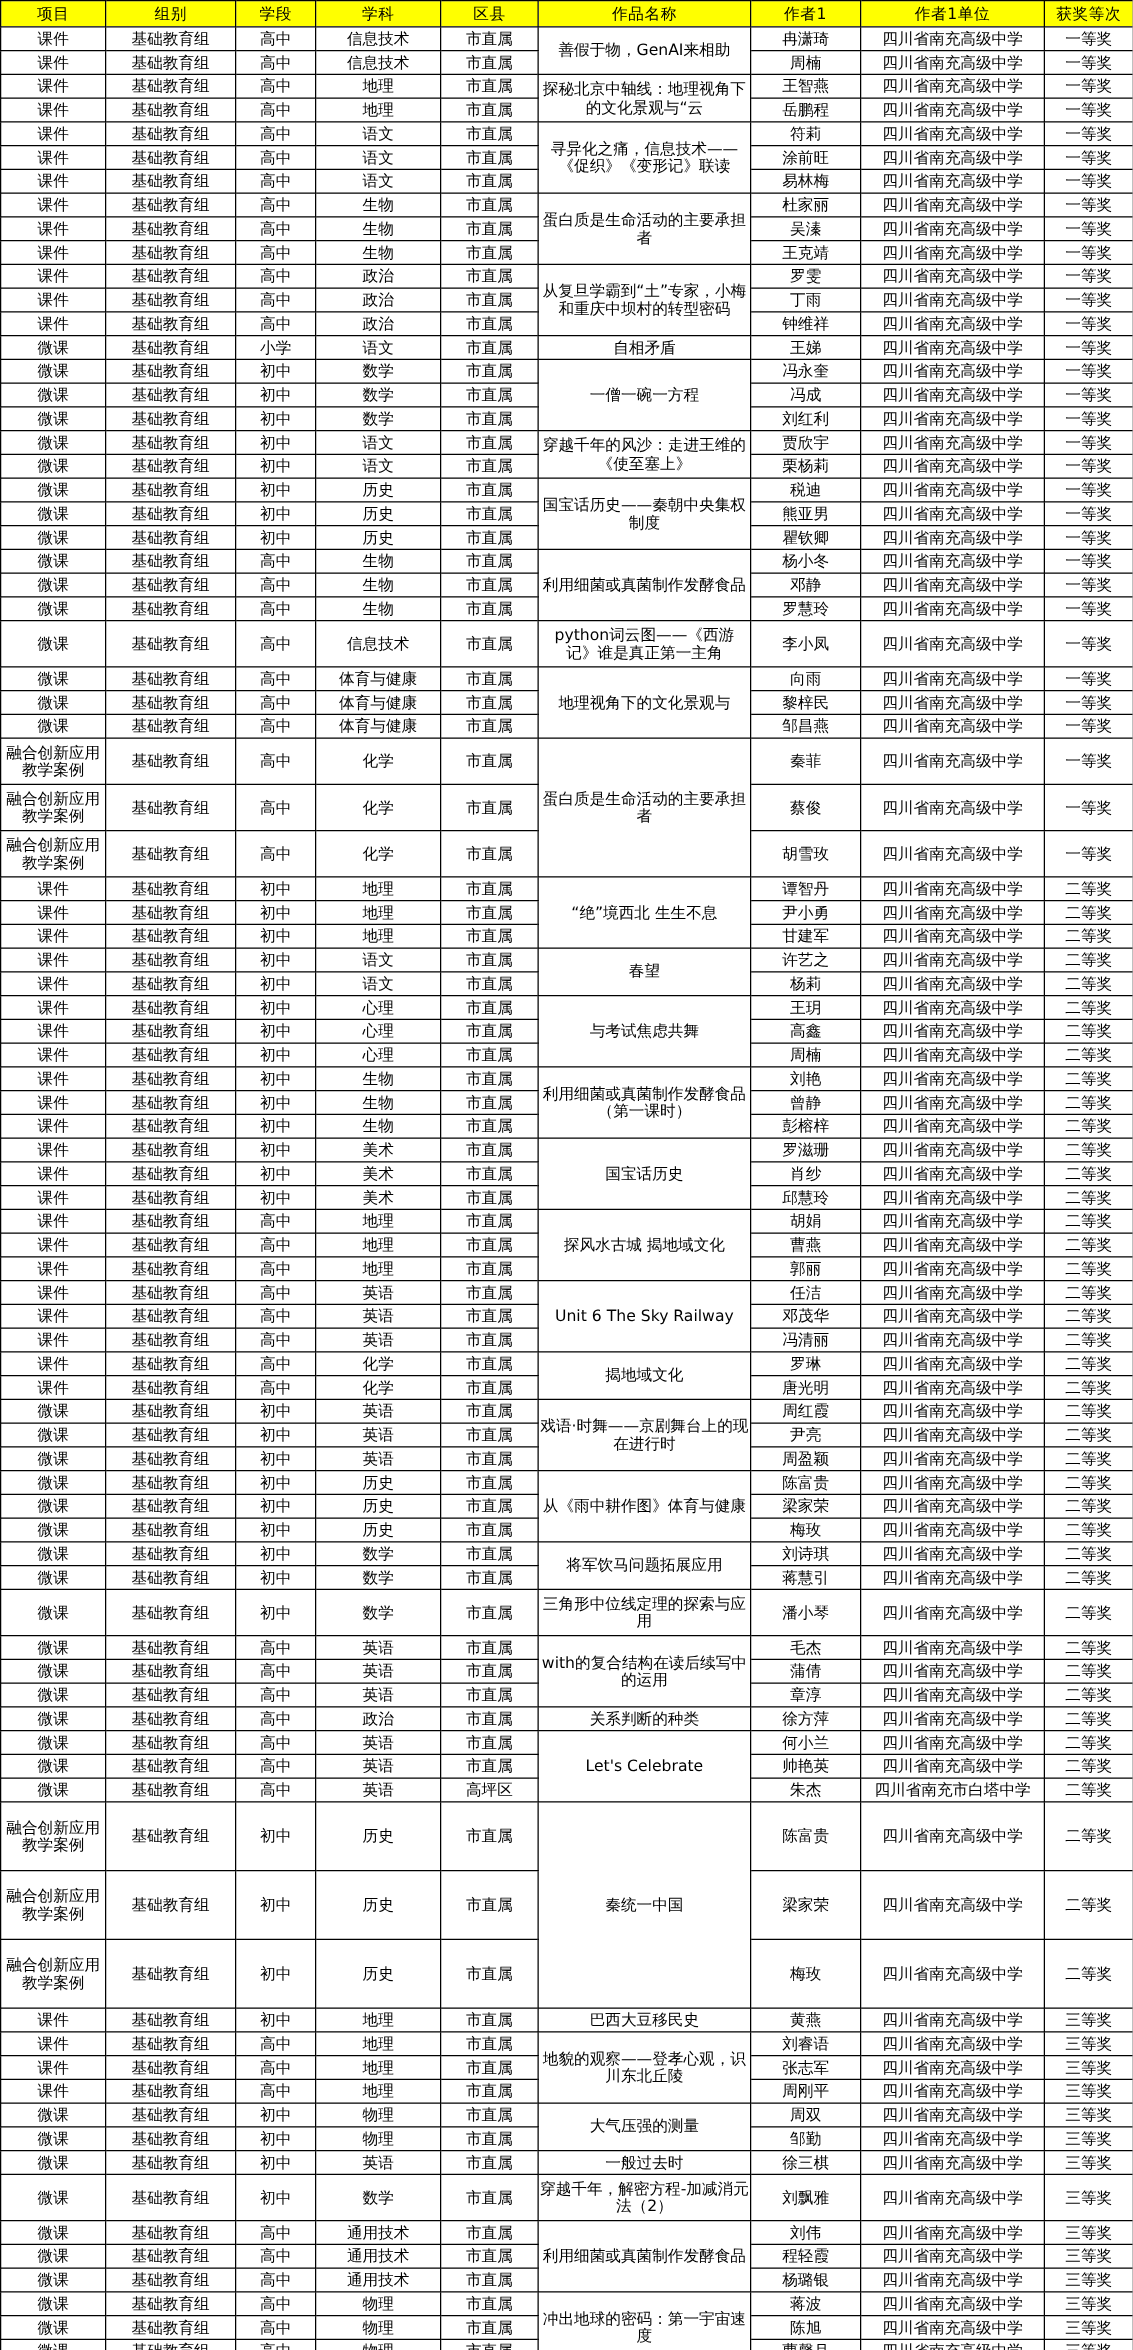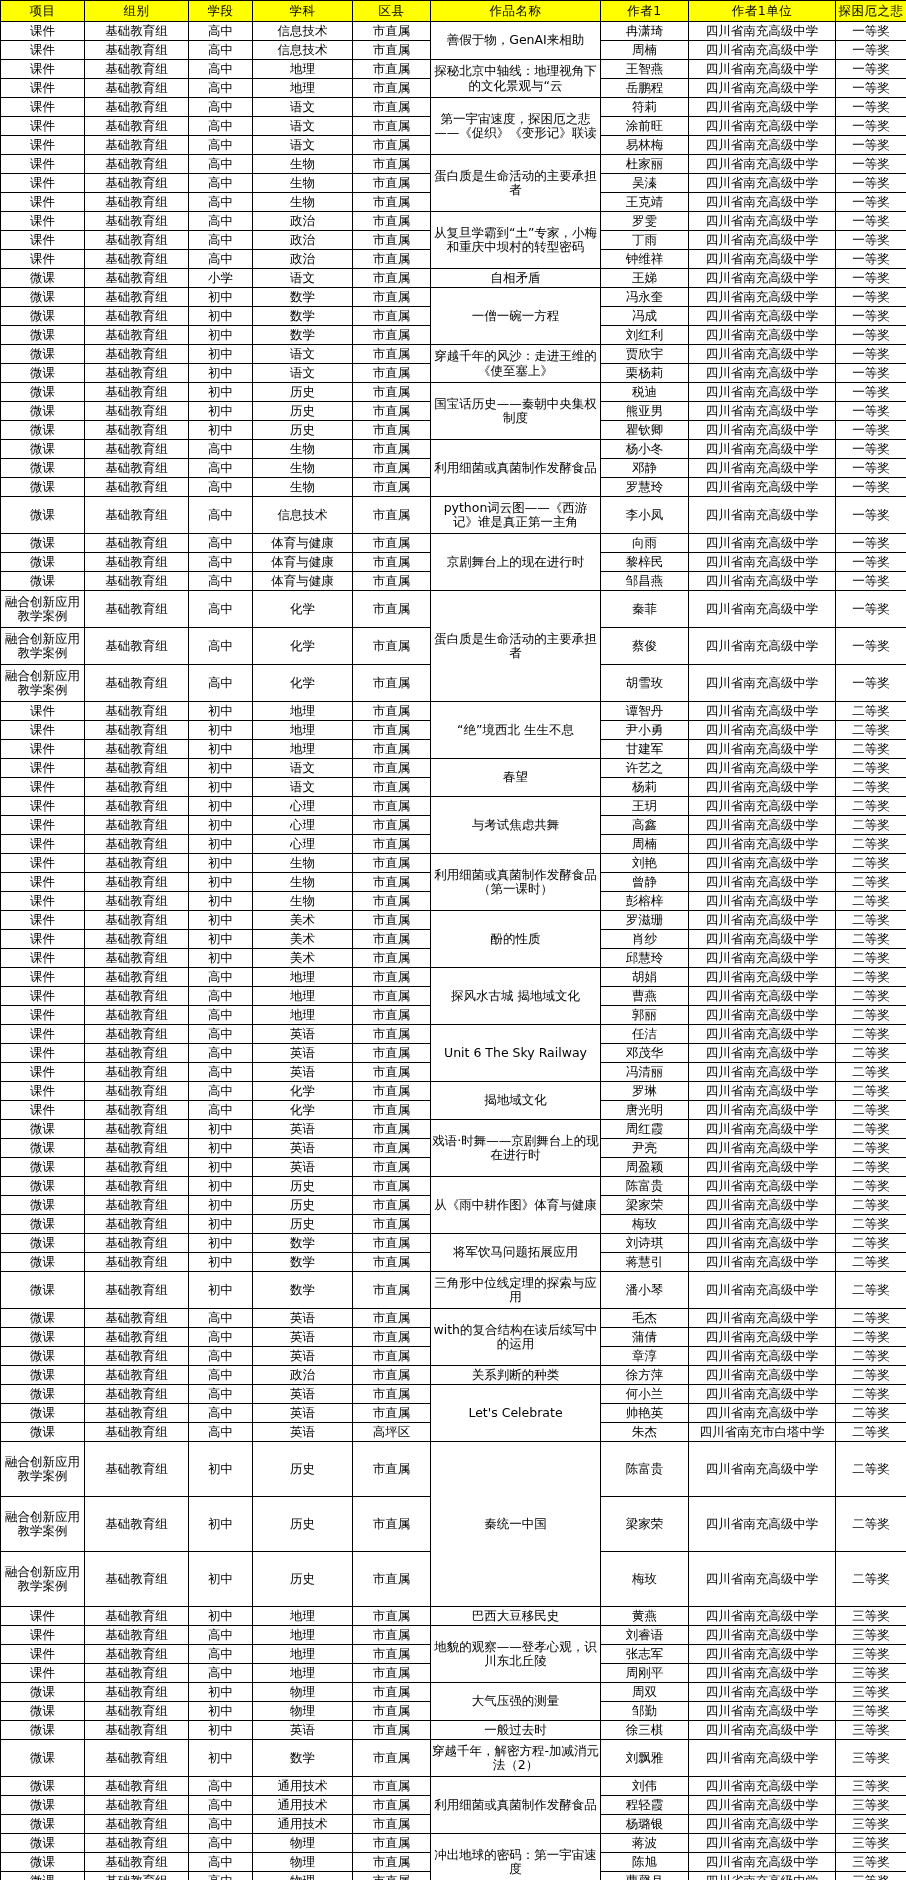--- a/index.html
+++ b/index.html
@@ -78,21 +78,21 @@
     <thead>
       <tr id="header-row">
           <th>项目</th>
           <th>组别</th>
           <th>学段</th>
           <th>学科</th>
           <th>区县</th>
           <th>作品名称</th>
           <th>作者1</th>
           <th>作者1单位</th>
-          <th>探困厄之悲</th>
+          <th>获奖等次</th>
         </tr>
     </thead>
     <tbody id="table-body">
         <tr style="height: 18px;">
           <td>课件</td>
           <td>基础教育组</td>
           <td>高中</td>
           <td>信息技术</td>
           <td>市直属</td>
           <td class="title-cell" rowspan="2">善假于物，GenAI来相助</td>
@@ -130,21 +130,21 @@
           <td>岳鹏程</td>
           <td>四川省南充高级中学</td>
           <td>一等奖</td>
         </tr>
         <tr style="height: 18px;">
           <td>课件</td>
           <td>基础教育组</td>
           <td>高中</td>
           <td>语文</td>
           <td>市直属</td>
-          <td class="title-cell" rowspan="3">第一宇宙速度，探困厄之悲——《促织》《变形记》联读</td>
+          <td class="title-cell" rowspan="3">寻异化之痛，信息技术——《促织》《变形记》联读</td>
           <td>符莉</td>
           <td>四川省南充高级中学</td>
           <td>一等奖</td>
         </tr>
         <tr style="height: 18px;">
           <td>课件</td>
           <td>基础教育组</td>
           <td>高中</td>
           <td>语文</td>
           <td>市直属</td>
@@ -359,21 +359,21 @@
           <td>李小凤</td>
           <td>四川省南充高级中学</td>
           <td>一等奖</td>
         </tr>
         <tr style="height: 18px;">
           <td>微课</td>
           <td>基础教育组</td>
           <td>高中</td>
           <td>体育与健康</td>
           <td>市直属</td>
-          <td class="title-cell" rowspan="3">京剧舞台上的现在进行时</td>
+          <td class="title-cell" rowspan="3">地理视角下的文化景观与</td>
           <td>向雨</td>
           <td>四川省南充高级中学</td>
           <td>一等奖</td>
         </tr>
         <tr style="height: 18px;">
           <td>微课</td>
           <td>基础教育组</td>
           <td>高中</td>
           <td>体育与健康</td>
           <td>市直属</td>
@@ -535,21 +535,21 @@
           <td>彭榕梓</td>
           <td>四川省南充高级中学</td>
           <td>二等奖</td>
         </tr>
         <tr style="height: 18px;">
           <td>课件</td>
           <td>基础教育组</td>
           <td>初中</td>
           <td>美术</td>
           <td>市直属</td>
-          <td class="title-cell" rowspan="3">酚的性质</td>
+          <td class="title-cell" rowspan="3">国宝话历史</td>
           <td>罗滋珊</td>
           <td>四川省南充高级中学</td>
           <td>二等奖</td>
         </tr>
         <tr style="height: 18px;">
           <td>课件</td>
           <td>基础教育组</td>
           <td>初中</td>
           <td>美术</td>
           <td>市直属</td>

